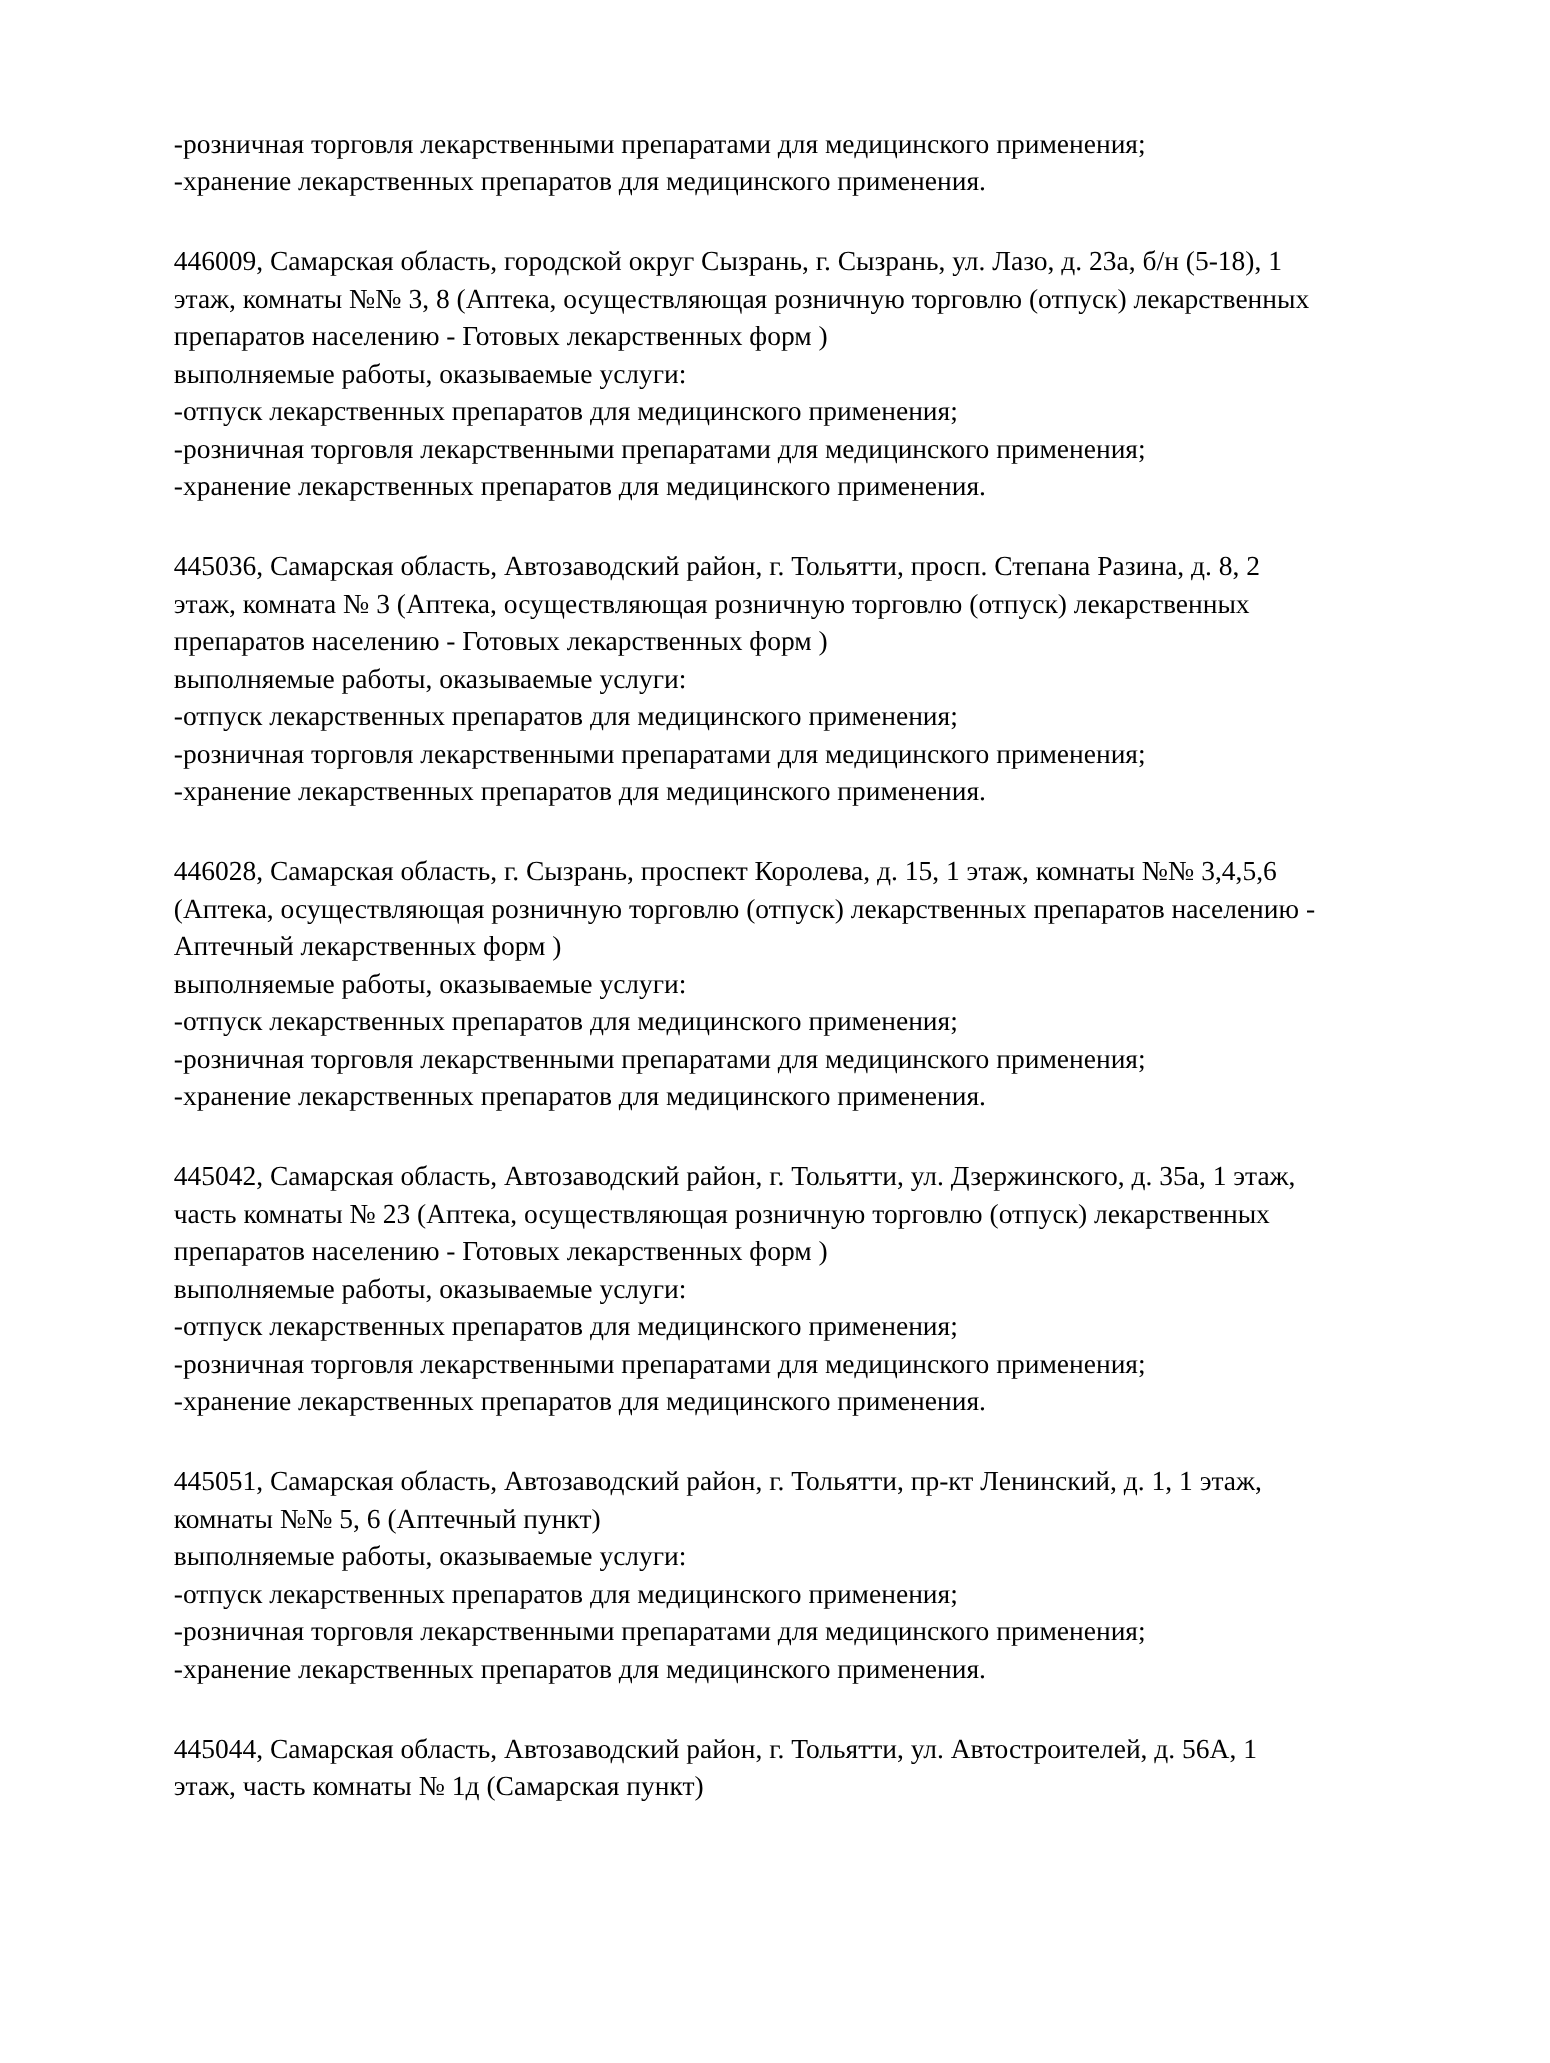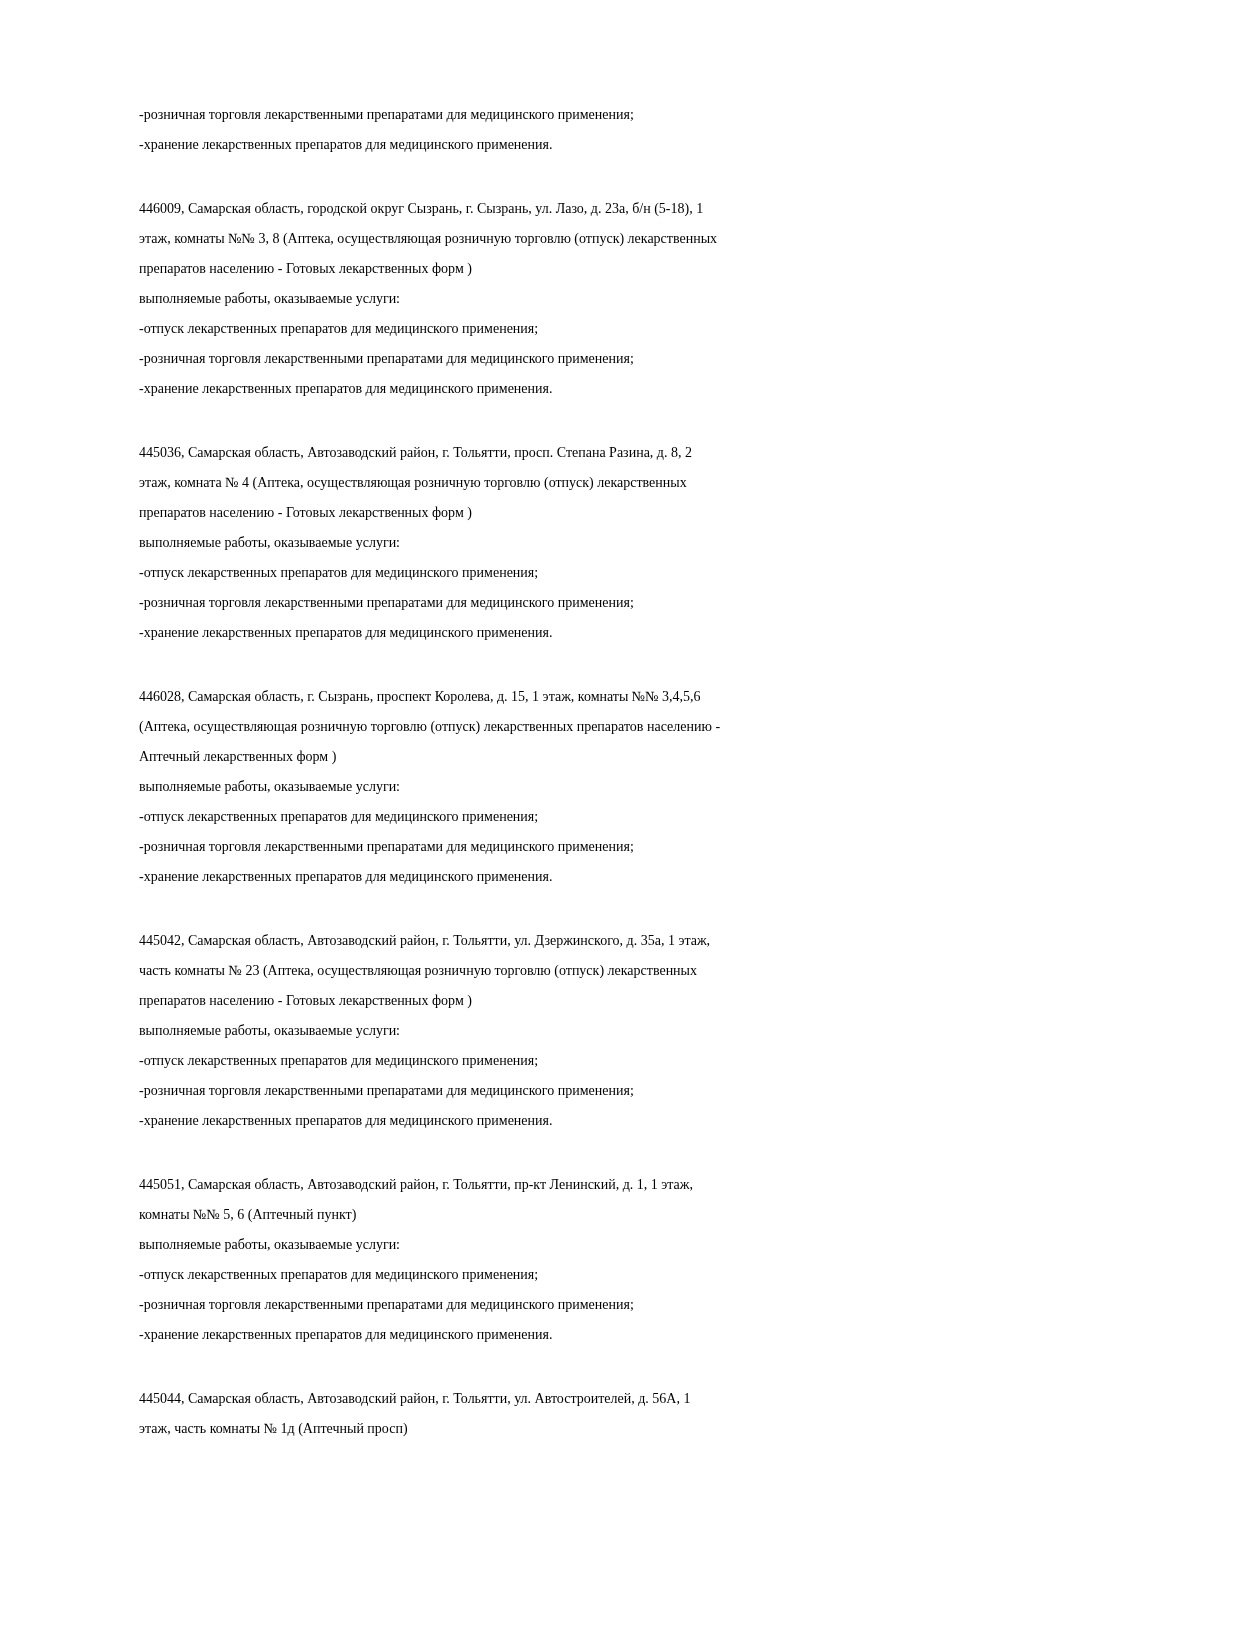--- a/index.html
+++ b/index.html
@@ -13,21 +13,21 @@
     height: 1650px;
     background: #ffffff;
     overflow: hidden;
   }
   .content {
     position: absolute;
     left: 139px;
     top: 100px;
     width: 990px;
     font-family: "Liberation Serif", "DejaVu Serif", serif;
-    font-size: 14px;
+    font-size: 22px;
     line-height: 30px;
     color: #000000;
   }
   .paragraph {
     margin: 0 0 34px 0;
   }
   .line {
     white-space: pre;
   }
 </style>
@@ -44,21 +44,21 @@
         <div class="line">446009, Самарская область, городской округ Сызрань, г. Сызрань, ул. Лазо, д. 23а, б/н (5-18), 1</div>
         <div class="line">этаж, комнаты №№ 3, 8 (Аптека, осуществляющая розничную торговлю (отпуск) лекарственных</div>
         <div class="line">препаратов населению - Готовых лекарственных форм )</div>
         <div class="line">выполняемые работы, оказываемые услуги:</div>
         <div class="line">-отпуск лекарственных препаратов для медицинского применения;</div>
         <div class="line">-розничная торговля лекарственными препаратами для медицинского применения;</div>
         <div class="line">-хранение лекарственных препаратов для медицинского применения.</div>
       </div>
       <div class="paragraph">
         <div class="line">445036, Самарская область, Автозаводский район, г. Тольятти, просп. Степана Разина, д. 8, 2</div>
-        <div class="line">этаж, комната № 4 (Аптека, осуществляющая розничную торговлю (отпуск) лекарственных</div>
+        <div class="line">этаж, комната № 3 (Аптека, осуществляющая розничную торговлю (отпуск) лекарственных</div>
         <div class="line">препаратов населению - Готовых лекарственных форм )</div>
         <div class="line">выполняемые работы, оказываемые услуги:</div>
         <div class="line">-отпуск лекарственных препаратов для медицинского применения;</div>
         <div class="line">-розничная торговля лекарственными препаратами для медицинского применения;</div>
         <div class="line">-хранение лекарственных препаратов для медицинского применения.</div>
       </div>
       <div class="paragraph">
         <div class="line">446028, Самарская область, г. Сызрань, проспект Королева, д. 15, 1 этаж, комнаты №№ 3,4,5,6</div>
         <div class="line">(Аптека, осуществляющая розничную торговлю (отпуск) лекарственных препаратов населению -</div>
         <div class="line">Аптечный лекарственных форм )</div>
@@ -79,16 +79,16 @@
       <div class="paragraph">
         <div class="line">445051, Самарская область, Автозаводский район, г. Тольятти, пр-кт Ленинский, д. 1, 1 этаж,</div>
         <div class="line">комнаты №№ 5, 6 (Аптечный пункт)</div>
         <div class="line">выполняемые работы, оказываемые услуги:</div>
         <div class="line">-отпуск лекарственных препаратов для медицинского применения;</div>
         <div class="line">-розничная торговля лекарственными препаратами для медицинского применения;</div>
         <div class="line">-хранение лекарственных препаратов для медицинского применения.</div>
       </div>
       <div class="paragraph">
         <div class="line">445044, Самарская область, Автозаводский район, г. Тольятти, ул. Автостроителей, д. 56А, 1</div>
-        <div class="line">этаж, часть комнаты № 1д (Аптечный просп)</div>
+        <div class="line">этаж, часть комнаты № 1д (Самарская пункт)</div>
       </div>
     </div>
 </div>
 
 </body></html>

